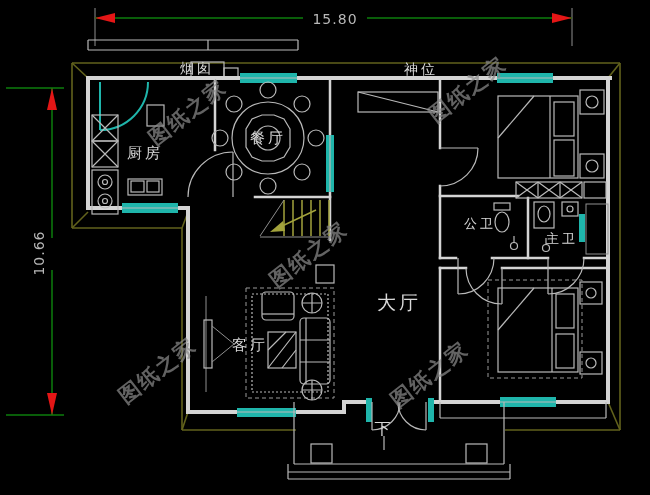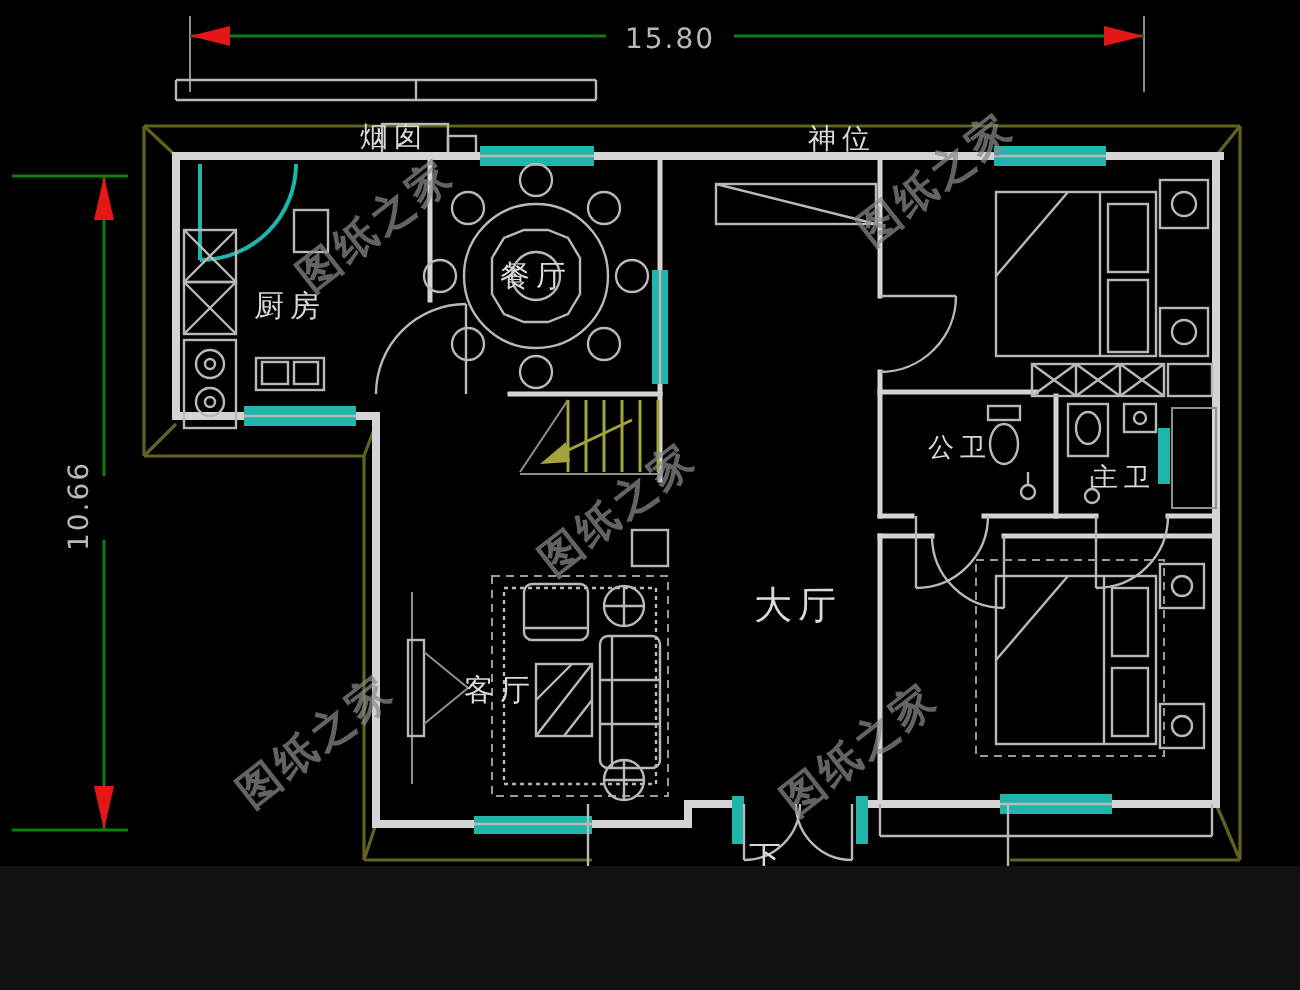--- a/index.html
+++ b/index.html
@@ -1,20 +1,20 @@
 <!DOCTYPE html>
 <html style="--bg: #000000; --wall: #d4d4d4; --teal: #1fb5ab; --olive: #a3a33c; --roof: #62621c; --green: #0c7e0c; --red: #e41616; --label: #d9d9d9; --wm: #8a8a8a;"><head>
 <meta charset="utf-8">
 <style>
   :root{
     --bg:#000000; --wall:#d4d4d4; --teal:#1fb5ab; --olive:#a3a33c; --roof:#62621c;
     --green:#0c7e0c; --red:#e41616; --label:#d9d9d9; --wm:#8a8a8a;
   }
   html,body{margin:0;padding:0;background:#111;}
-  #stage{width:650px;height:433px;background:var(--bg);position:relative;overflow:hidden;
+  #stage{width:650px;height:495px;background:var(--bg);position:relative;overflow:hidden;
          font-family:"DejaVu Sans",sans-serif;}
   svg{display:block}
   .w4{stroke:var(--wall);stroke-width:4;fill:none;stroke-linecap:square}
   .w3{stroke:var(--wall);stroke-width:2.5;fill:none;stroke-linecap:square}
   .w1{stroke:#b9b9b9;stroke-width:1.2;fill:none}
   .thin{stroke:#8f8f8f;stroke-width:1;fill:none}
   .roof{stroke:var(--roof);stroke-width:1.6;fill:none}
   .olv{stroke:var(--olive);stroke-width:1.5;fill:none}
   .teal{fill:var(--teal)}
   .tline{stroke:var(--teal);stroke-width:2;fill:none}

